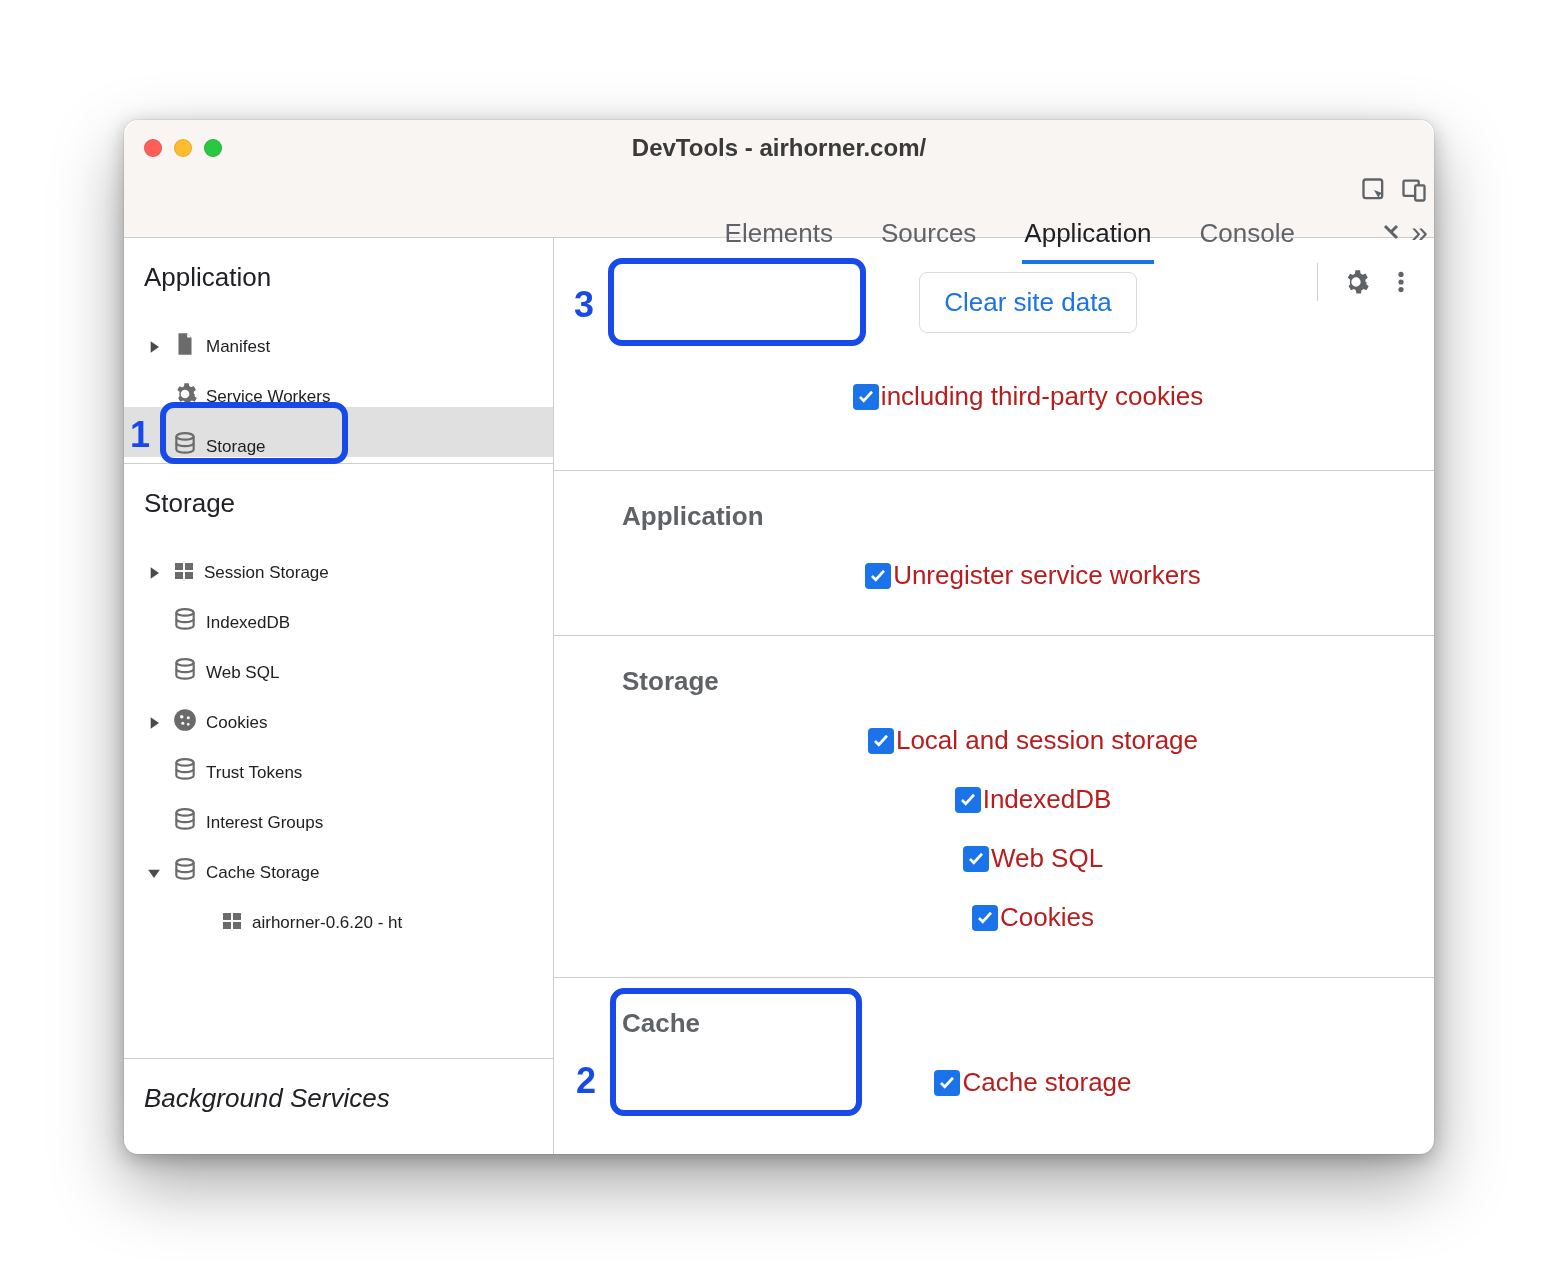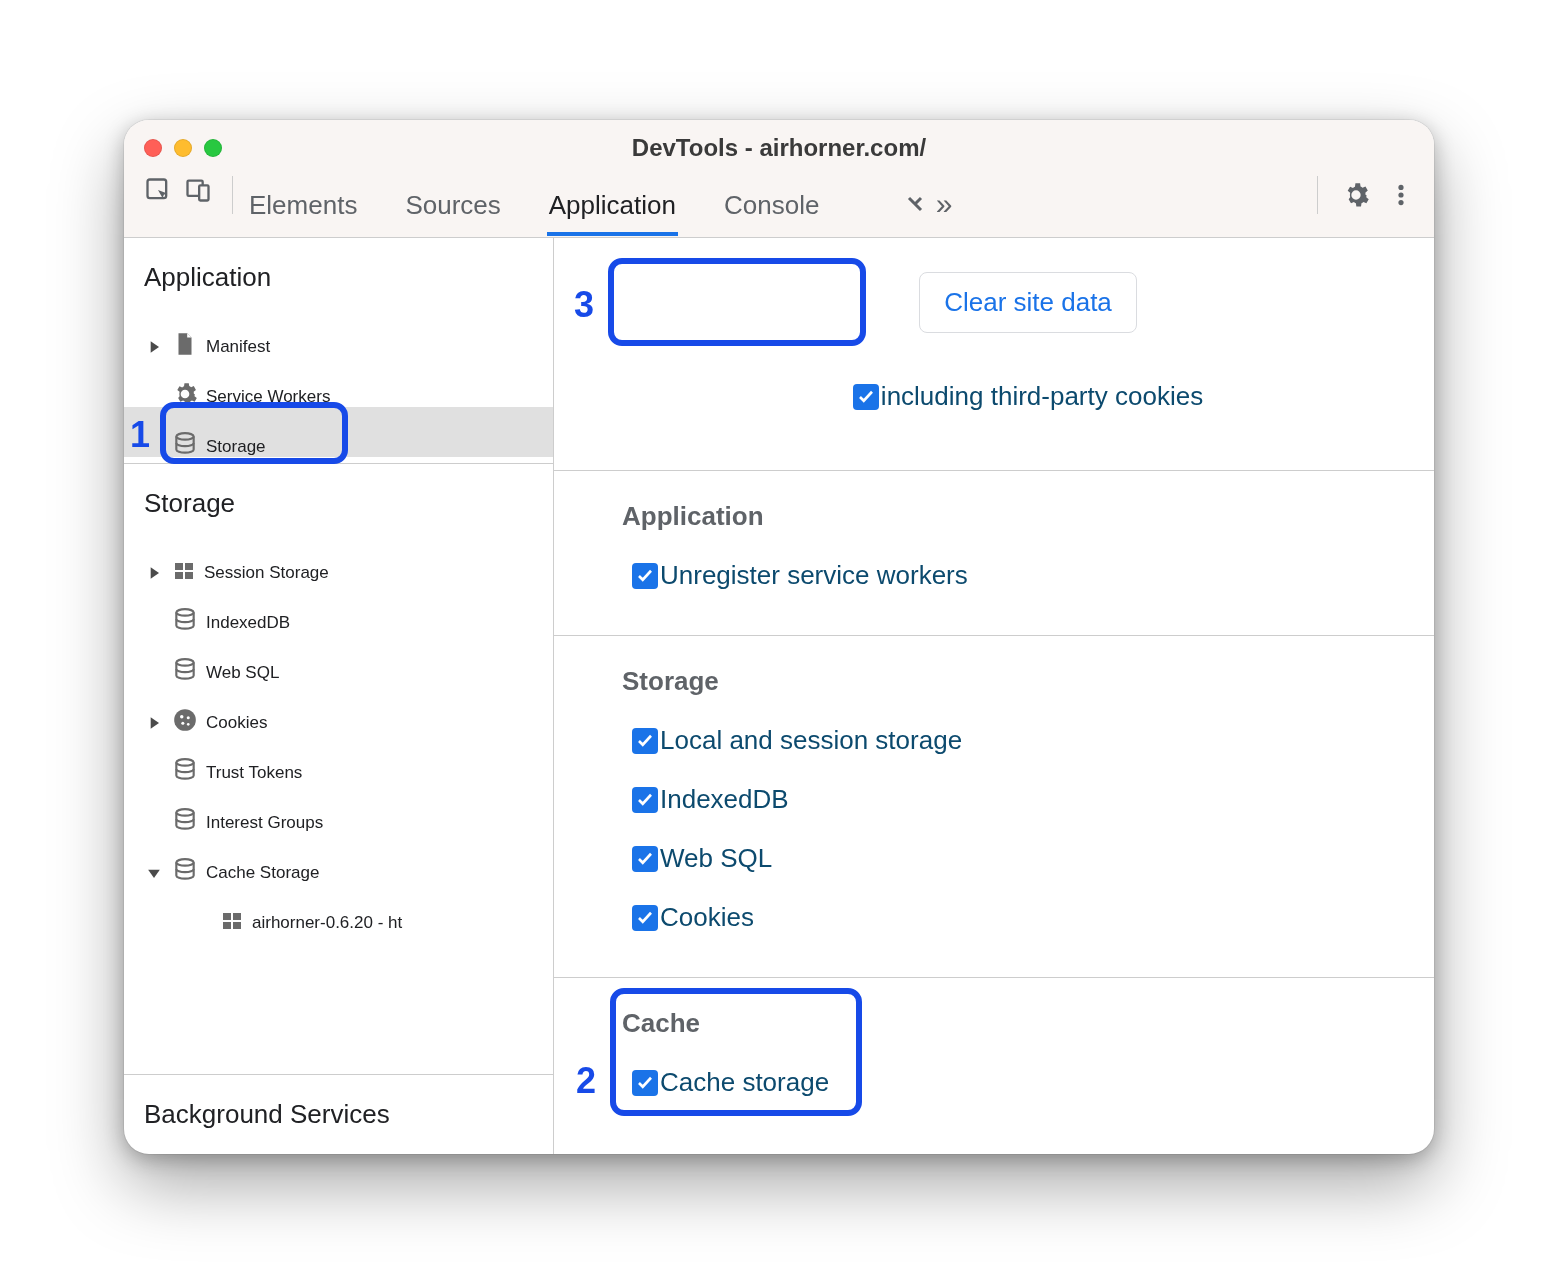--- a/index.html
+++ b/index.html
@@ -25,21 +25,21 @@
   .stage {
     position: relative;
     width: 1558px; height: 1274px;
     display: flex; align-items: center; justify-content: center;
   }
   .window {
     position: relative;
     width: 1310px;
     height: 1034px;
     background: #fff;
-    border-radius: 25px;
+    border-radius: 14px;
     box-shadow:
       0 0 0 1px rgba(0,0,0,0.06),
       0 30px 70px rgba(0,0,0,0.35),
       0 5px 20px rgba(0,0,0,0.25);
     overflow: hidden;
   }
 
   
   .titlebar {
     height: 56px;
@@ -61,22 +61,23 @@
     text-align: center;
     font-size: 24px; font-weight: 700;
     color: #3a3a3a;
   }
 
   
   .tabs {
     height: 62px;
     background: var(--bg-off);
     border-bottom: 1px solid var(--border-grey);
-    display: flex; align-items: flex-start;
+    display: flex; align-items: flex-end;
     padding: 0 6px;
+    flex-direction: column;
   }
   .tabs-left {
     display: flex; align-items: center; gap: 12px; padding-left: 14px;
   }
   .tabs-sep {
     width: 1px; height: 38px; background: var(--border-grey);
     margin: 0 16px 0 20px;
   }
   .tab-items { display: flex; align-items: center; gap: 48px; }
   .tab {
@@ -158,21 +159,21 @@
     border-radius: 8px;
     border: 1px solid #dadce0;
     background: #fff;
     color: var(--blue);
     font-size: 26px;
     font-weight: 400;
     cursor: pointer;
   }
   .row-check {
     display: flex; align-items: center; gap: 2px;
-    font-size: 26px; color: #0c4a6e;
+    font-size: 26px; color: #b91c1c; justify-content: center;
   }
   .check {
     width: 26px; height: 26px; border-radius: 4px;
     background: var(--blue-check);
     display: inline-flex; align-items: center; justify-content: center;
     flex: 0 0 auto;
   }
   .check svg { width: 18px; height: 18px; stroke: #fff; stroke-width: 3.5; fill: none; }
 
   .group-title {
@@ -420,21 +421,21 @@
                 <rect x="13" y="4" width="8" height="7"></rect>
                 <rect x="3" y="13" width="8" height="7"></rect>
                 <rect x="13" y="13" width="8" height="7"></rect>
               </svg>
           </span>
           <span>airhorner-0.6.20 - ht</span>
         </div>
 
         <div style="flex:1 1 auto;"></div>
         <div class="side-section-sep"></div>
-        <div class="side-section-title" style="padding-bottom:24px;">Background Services</div>
+        <div class="side-section-title" style="padding-bottom:40px;font-style:italic;">Background Services</div>
       </div>
 
       <div class="main">
         <div style="height:26px;"></div>
 
         <div class="main-section" style="border-bottom:1px solid var(--border-grey);">
           <div class="clear-row" style="border-top:none; padding-top:8px;">
             <button class="clear-btn">Clear site data</button>
             <div class="row-check">
               <span class="check">

